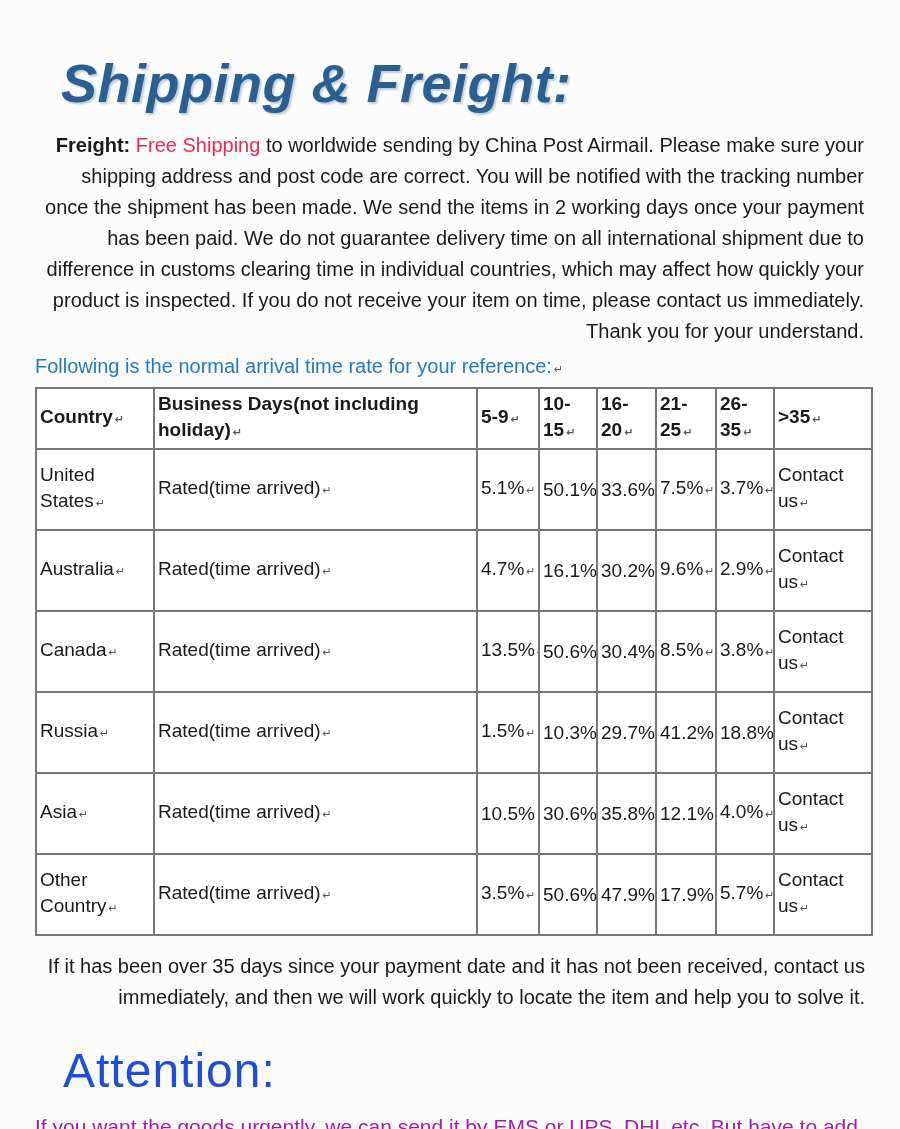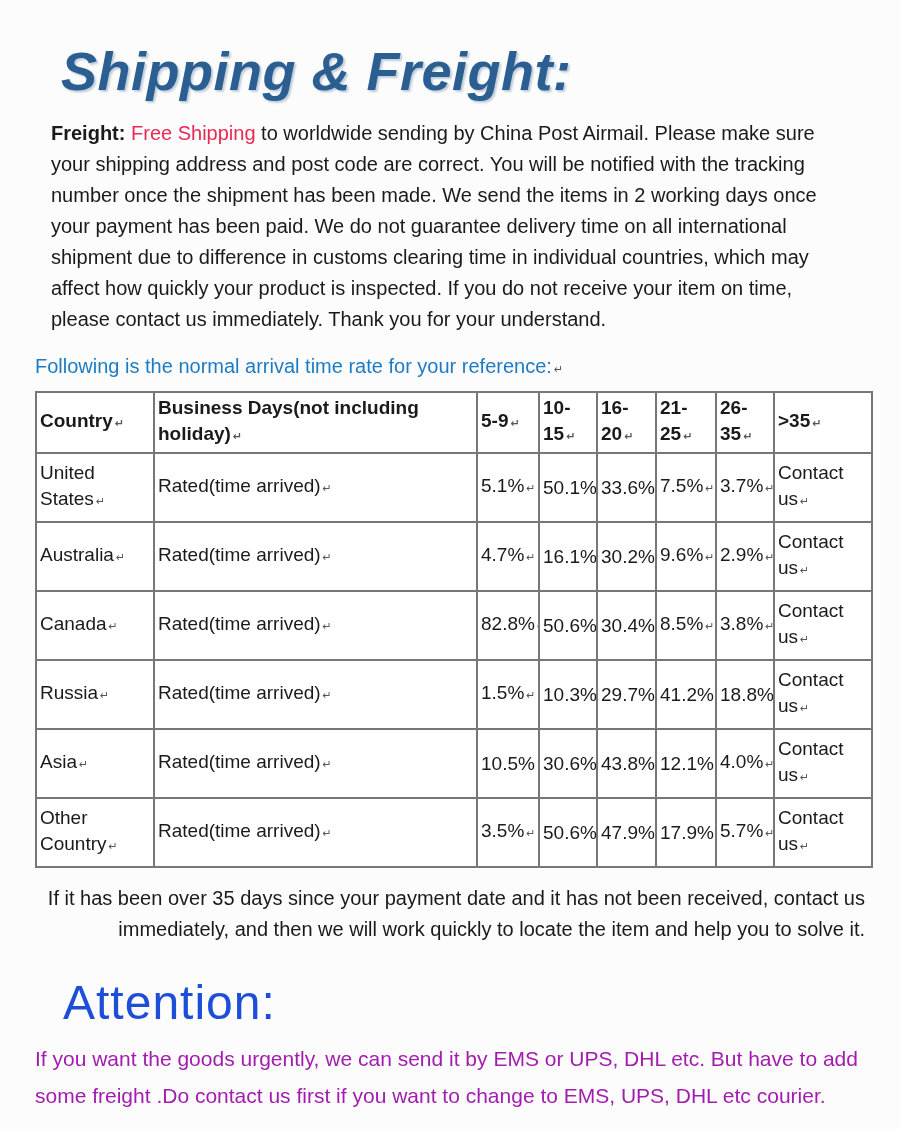--- a/index.html
+++ b/index.html
@@ -11,55 +11,55 @@
     font-family: "Liberation Sans", "DejaVu Sans", sans-serif;
     color: #1a1a1a;
   }
   .page { padding: 0 35px; }
 
   h1.title {
     font-size: 54px;
     font-style: italic;
     font-weight: bold;
     color: #2b5f92;
-    margin: 40px 0 16px 26px;
+    margin: 52px 0 16px 26px;
     letter-spacing: 0.5px;
     text-shadow: 2px 2px 2px #c3cfdb, 1px 1px 0 #dde5ec;
     white-space: nowrap;
   }
 
-  p.intro { font-size: 20px; line-height: 31px; margin: 16px; }
+  p.intro { font-size: 20px; line-height: 31px; margin: 1px; text-align: right; }
   .b { font-weight: bold; }
   .free { color: #e72a52; }
 
   p.table-intro {
     color: #1d7bc4;
     font-size: 20px;
-    line-height: 30px;
+    line-height: 23px;
     margin: 8px 0 6px;
   }
 
   table.rates {
     border-collapse: collapse;
     table-layout: fixed;
     width: 836px;
     background: #fff;
   }
   .rates th, .rates td {
     border: 2px solid #777;
     padding: 2px 3px;
     font-size: 19px;
     line-height: 26px;
     text-align: left;
     vertical-align: middle;
     overflow: hidden;
   }
   .rates th { font-weight: bold; }
   .rates thead tr { height: 60px; }
-  .rates tbody tr { height: 69px; }
+  .rates tbody tr { height: 81px; }
 
   .pmark {
     font-family: "DejaVu Sans", sans-serif;
     font-size: 11px;
     color: #555;
     margin-left: 2px;
   }
 
   p.note { font-size: 20px; line-height: 31px; margin: 15px 0 0; text-align: right; }
 
@@ -128,21 +128,21 @@
           <td><span>4.7%</span><span class="pmark">↵</span></td>
           <td><span>16.1%</span></td>
           <td><span>30.2%</span></td>
           <td><span>9.6%</span><span class="pmark">↵</span></td>
           <td><span>2.9%</span><span class="pmark">↵</span></td>
           <td><span>Contact us</span><span class="pmark">↵</span></td>
         </tr>
         <tr>
           <td><span>Canada</span><span class="pmark">↵</span></td>
           <td><span>Rated(time arrived)</span><span class="pmark">↵</span></td>
-          <td><span>82.8%</span><span class="pmark">↵</span></td>
+          <td><span>13.5%</span><span class="pmark">↵</span></td>
           <td><span>50.6%</span></td>
           <td><span>30.4%</span></td>
           <td><span>8.5%</span><span class="pmark">↵</span></td>
           <td><span>3.8%</span><span class="pmark">↵</span></td>
           <td><span>Contact us</span><span class="pmark">↵</span></td>
         </tr>
         <tr>
           <td><span>Russia</span><span class="pmark">↵</span></td>
           <td><span>Rated(time arrived)</span><span class="pmark">↵</span></td>
           <td><span>1.5%</span><span class="pmark">↵</span></td>
@@ -150,21 +150,21 @@
           <td><span>29.7%</span></td>
           <td><span>41.2%</span></td>
           <td><span>18.8%</span></td>
           <td><span>Contact us</span><span class="pmark">↵</span></td>
         </tr>
         <tr>
           <td><span>Asia</span><span class="pmark">↵</span></td>
           <td><span>Rated(time arrived)</span><span class="pmark">↵</span></td>
           <td><span>10.5%</span></td>
           <td><span>30.6%</span></td>
-          <td><span>43.8%</span></td>
+          <td><span>35.8%</span></td>
           <td><span>12.1%</span></td>
           <td><span>4.0%</span><span class="pmark">↵</span></td>
           <td><span>Contact us</span><span class="pmark">↵</span></td>
         </tr>
         <tr>
           <td><span>Other Country</span><span class="pmark">↵</span></td>
           <td><span>Rated(time arrived)</span><span class="pmark">↵</span></td>
           <td><span>3.5%</span><span class="pmark">↵</span></td>
           <td><span>50.6%</span></td>
           <td><span>47.9%</span></td>

